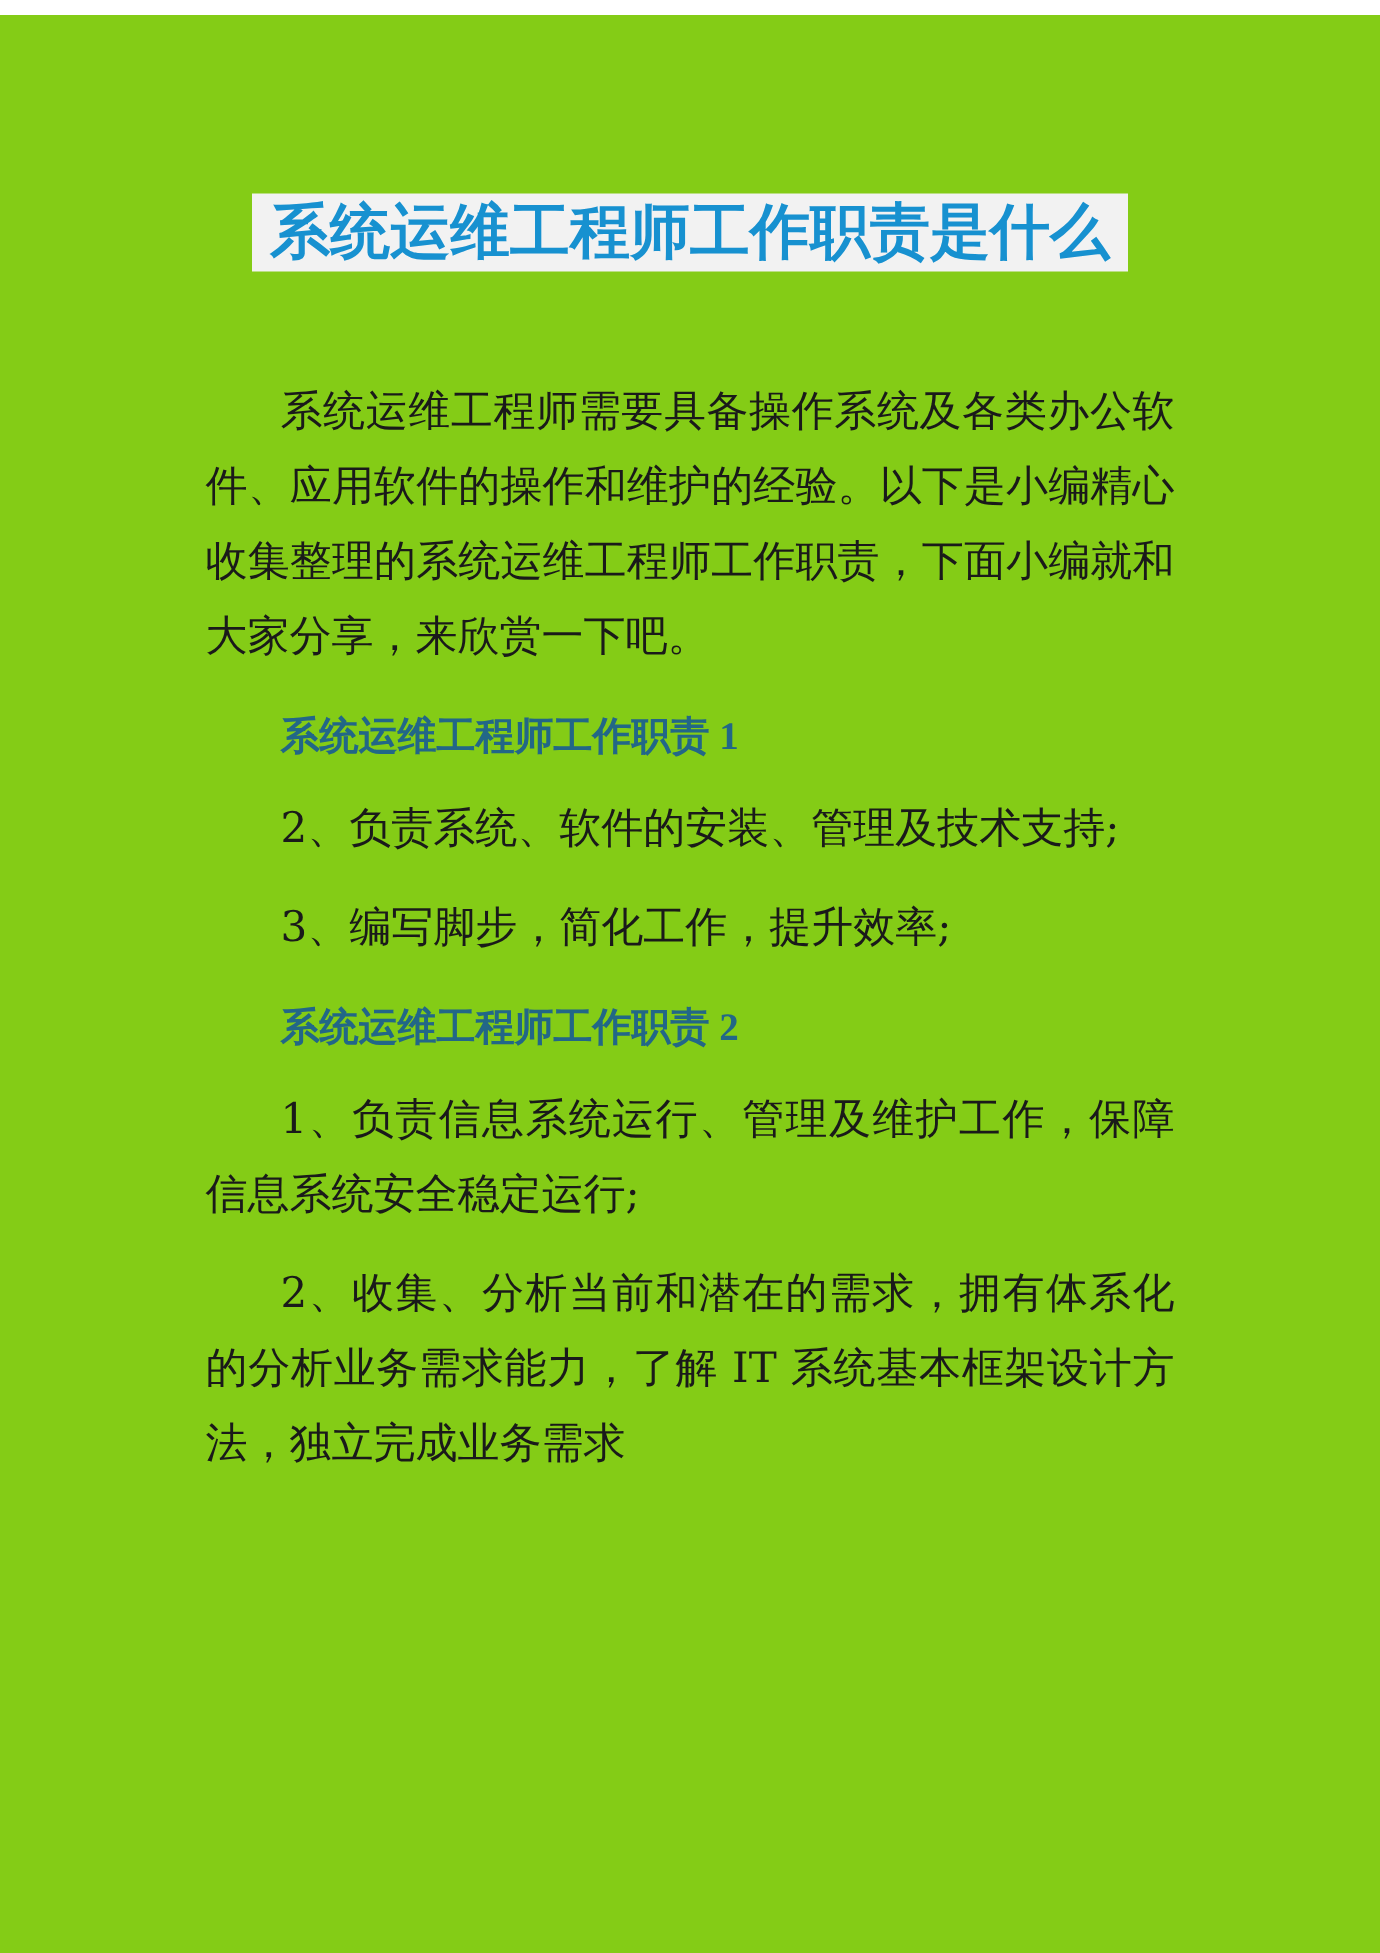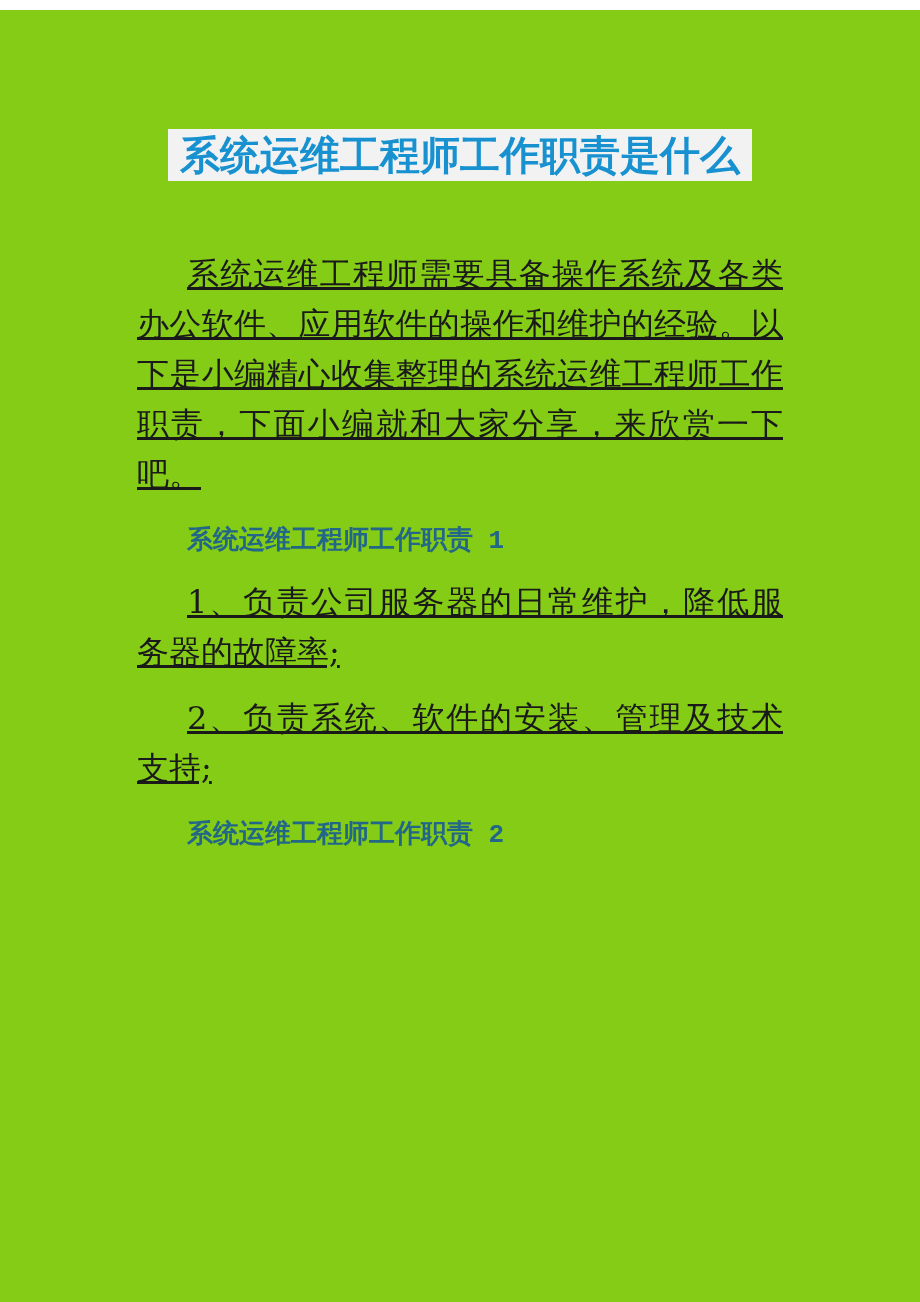--- a/index.html
+++ b/index.html
@@ -26,33 +26,32 @@
     color: #1791d0;
     font-family: "DejaVu Sans", "Liberation Sans", sans-serif;
     font-weight: bold;
     font-size: 40px;
     line-height: 40px;
     padding: 6px 12px;
     white-space: nowrap;
     letter-spacing: 0px;
   }
   .body-text {
-    font-size: 32px;
+    font-size: 28px;
     line-height: 50px;
     text-align: justify;
     color: #1a1a1a;
     margin: 0;
     text-indent: 50px;
-    text-decoration: underline;
   }
   .intro {
     margin-top: 68px;
   }
   .section-heading {
-    font-family: Liberation Mono, monospace;
+    font-family: Liberation Serif, serif;
     font-weight: bold;
     font-size: 26px;
     line-height: 40px;
     color: #226787;
     margin: 22px 0 0 0;
     text-indent: 50px;
   }
   .list-item {
     margin-top: 16px;
   }
@@ -61,25 +60,27 @@
 <body>
 
 <div class="page">
 
   <h1 class="doc-title">系统运维工程师工作职责是什么</h1>
 
   <p class="body-text intro">系统运维工程师需要具备操作系统及各类办公软件、应用软件的操作和维护的经验。以下是小编精心收集整理的系统运维工程师工作职责，下面小编就和大家分享，来欣赏一下吧。</p>
 
   <h2 class="section-heading">系统运维工程师工作职责 1</h2>
 
-  <p class="body-text list-item">1、负责公司服务器的日常维护，降低服务器的故障率;</p>
 
   <p class="body-text list-item">2、负责系统、软件的安装、管理及技术支持;</p>
 
+  <p class="body-text list-item">3、编写脚步，简化工作，提升效率;</p>
 
 
 
 
   <h2 class="section-heading">系统运维工程师工作职责 2</h2>
 
+  <p class="body-text list-item">1、负责信息系统运行、管理及维护工作，保障信息系统安全稳定运行;</p>
 
+  <p class="body-text list-item">2、收集、分析当前和潜在的需求，拥有体系化的分析业务需求能力，了解 IT 系统基本框架设计方法，独立完成业务需求</p>
 
 </div>
 
 </body></html>

